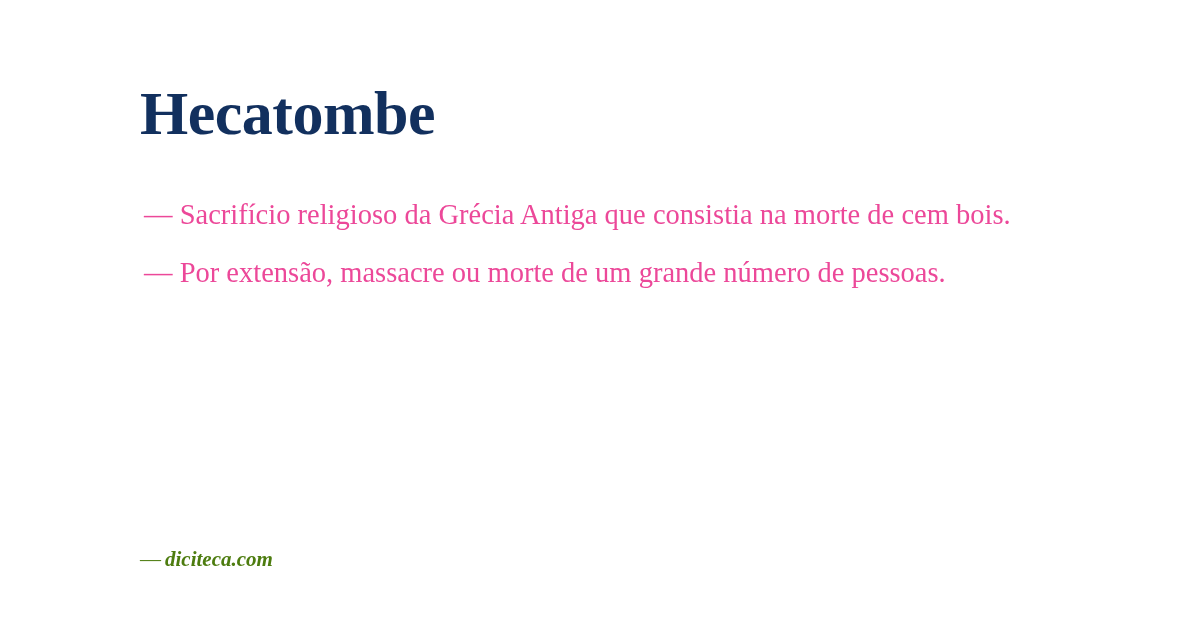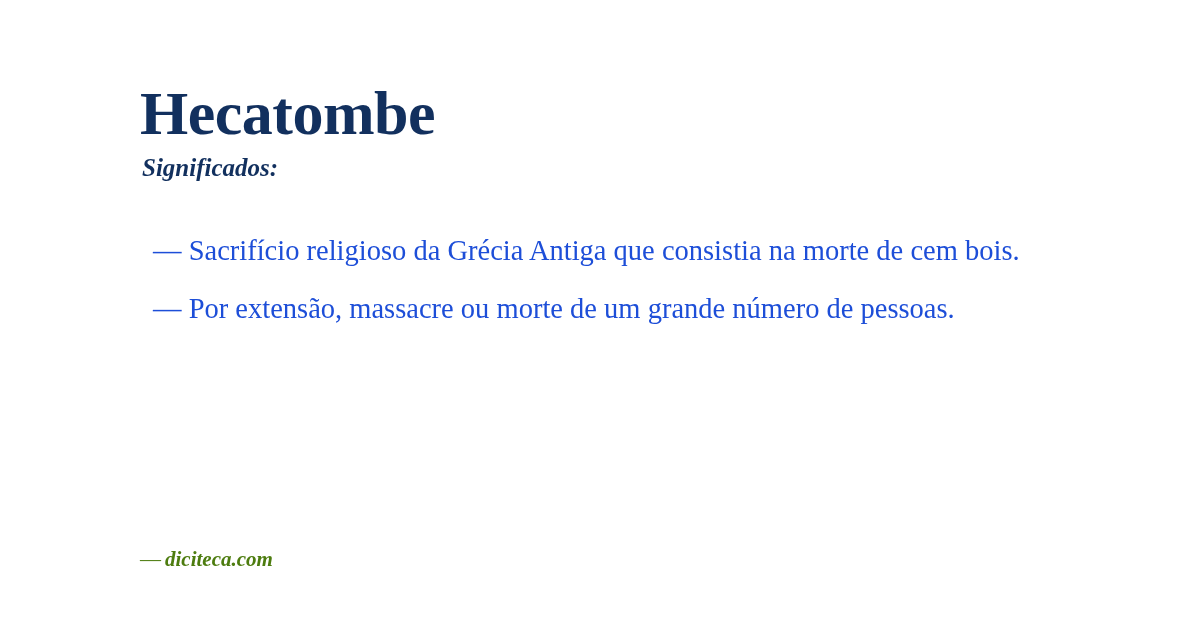--- a/index.html
+++ b/index.html
@@ -37,22 +37,22 @@
     color: #12305e;
     margin: 8px 0 0 2px;
   }
   .definitions {
     margin-top: 52px;
   }
   .definition {
     font-family: "Liberation Serif", serif;
     font-size: 28.5px;
     line-height: 1.2;
-    color: #1d4ed8;
-    margin: 0 0 24px 13px;
+    color: #ec4899;
+    margin: 0 0 24px 4px;
     max-width: 900px;
   }
   .definition:last-child {
     margin-bottom: 0;
   }
   .source {
     position: absolute;
     left: 140px;
     bottom: 56px;
     font-family: "Liberation Serif", serif;
@@ -67,21 +67,20 @@
     margin-right: 4px;
   }
 </style>
 </head>
 <body>
 
 <div class="card">
 
   <h1 class="headword">Hecatombe</h1>
 
-  <div class="subtitle">Significados:</div>
 
   <div class="definitions">
     <p class="definition">— Sacrifício religioso da Grécia Antiga que consistia na morte de cem bois.</p>
     <p class="definition">— Por extensão, massacre ou morte de um grande número de pessoas.</p>
   </div>
 
   <div class="source">
     <span class="src-dash">—</span><span>diciteca.com</span>
   </div>
 

